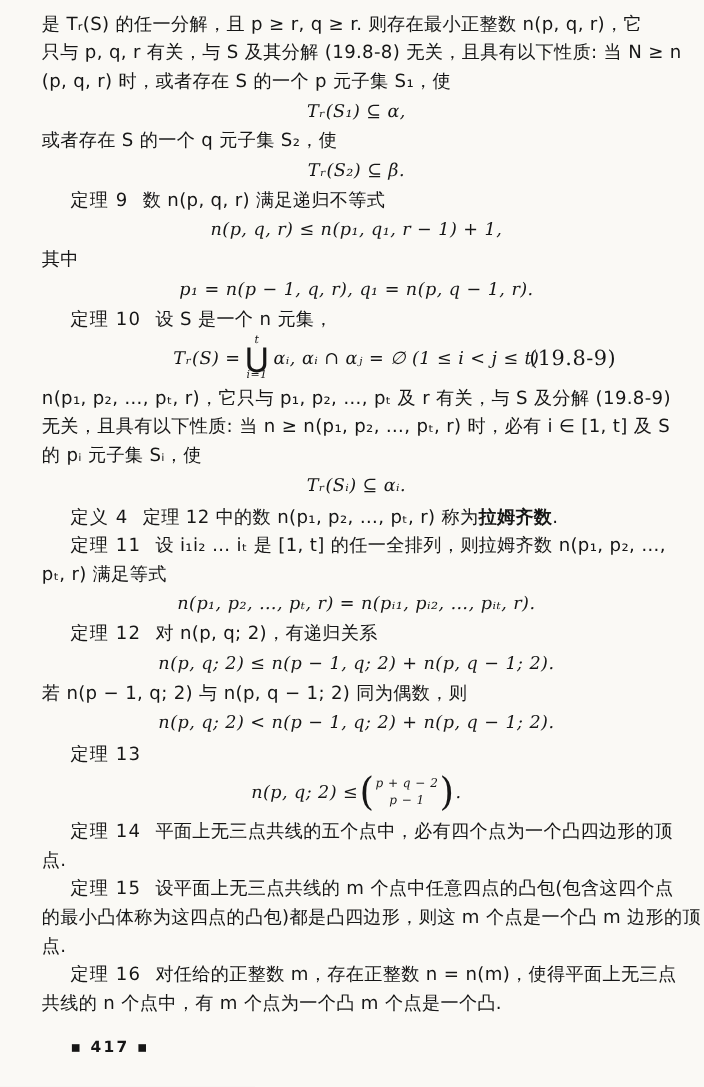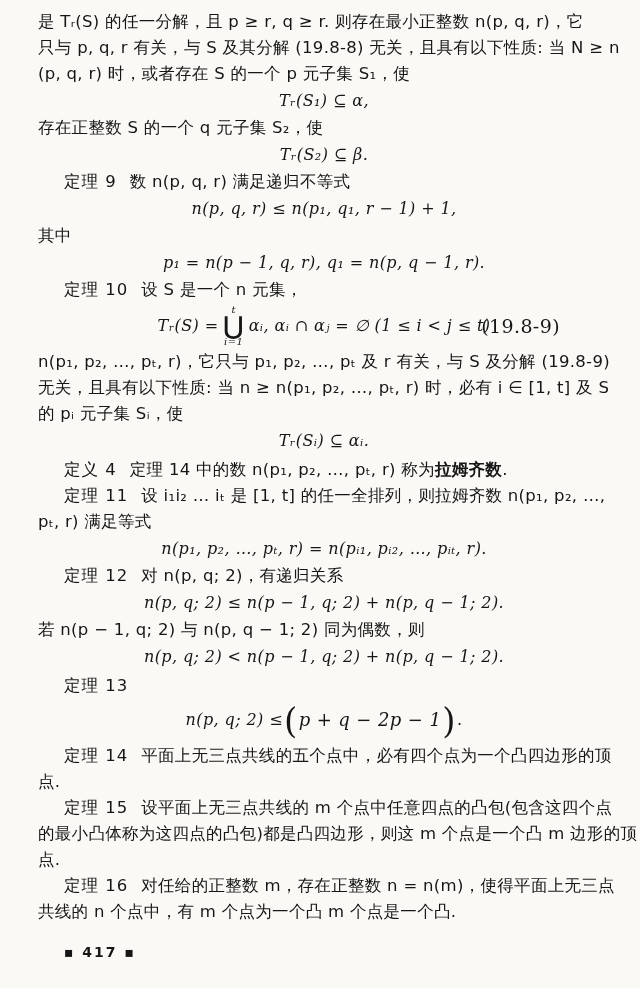--- a/index.html
+++ b/index.html
@@ -85,23 +85,23 @@
   .bigparen{
     font-size:34px;
     font-style:normal;
     font-weight:400;
     line-height:34px;
     transform:scaleY(1.05);
     margin:0 1px;
   }
   .binom-stack{
     display:inline-flex;
-    flex-direction:row;
+    flex-direction:column;
     align-items:center;
-    font-size:18px;
+    font-size:11px;
     line-height:16px;
   }
   .footer{
     position:absolute;
     left:64px;
     top:944px;
     font-size:14px;
     font-weight:700;
     letter-spacing:2px;
   }
@@ -109,21 +109,21 @@
 </style>
 </head>
 <body>
 
 <div class="page">
 
   <div class="line">是 Tᵣ(S) 的任一分解，且 p ≥ r, q ≥ r.  则存在最小正整数 n(p, q, r)，它</div>
   <div class="line">只与 p, q, r 有关，与 S 及其分解 (19.8-8) 无关，且具有以下性质:  当 N ≥ n</div>
   <div class="line">(p, q, r) 时，或者存在 S 的一个 p 元子集 S₁，使</div>
   <div class="formula-row">Tᵣ(S₁) ⊆ α,</div>
-  <div class="line">存在正整数 S 的一个 q 元子集 S₂，使</div>
+  <div class="line">或者存在 S 的一个 q 元子集 S₂，使</div>
   <div class="formula-row">Tᵣ(S₂) ⊆ β.</div>
 
   <div class="line indent"><span class="thm-label">定理 9</span><span>数 n(p, q, r) 满足递归不等式</span></div>
   <div class="formula-row">n(p, q, r) ≤ n(p₁, q₁, r − 1) + 1,</div>
   <div class="line">其中</div>
   <div class="formula-row">p₁ = n(p − 1, q, r),  q₁ = n(p, q − 1, r).</div>
 
   <div class="line indent"><span class="thm-label">定理 10</span><span>设 S 是一个 n 元集，</span></div>
   <div class="formula-row union-row">
     <span>Tᵣ(S) = </span>
@@ -133,21 +133,21 @@
       <span class="u-limit">i=1</span>
     </span>
     <span> αᵢ, αᵢ ∩ αⱼ = ∅  (1 ≤ i &lt; j ≤ t)</span>
     <span class="eqno">(19.8-9)</span>
   </div>
   <div class="line">n(p₁, p₂, …, pₜ, r)，它只与 p₁, p₂, …, pₜ 及 r 有关，与 S 及分解 (19.8-9)</div>
   <div class="line">无关，且具有以下性质: 当 n ≥ n(p₁, p₂, …, pₜ, r) 时，必有 i ∈ [1, t] 及 S</div>
   <div class="line">的 pᵢ 元子集 Sᵢ，使</div>
   <div class="formula-row">Tᵣ(Sᵢ) ⊆ αᵢ.</div>
 
-  <div class="line indent mt2"><span class="thm-label">定义 4</span><span>定理 14 中的数 n(p₁, p₂, …, pₜ, r) 称为</span><span class="bold">拉姆齐数</span><span>.</span></div>
+  <div class="line indent mt2"><span class="thm-label">定义 4</span><span>定理 12 中的数 n(p₁, p₂, …, pₜ, r) 称为</span><span class="bold">拉姆齐数</span><span>.</span></div>
 
   <div class="line indent"><span class="thm-label">定理 11</span><span>设 i₁i₂ … iₜ 是 [1, t] 的任一全排列，则拉姆齐数 n(p₁, p₂, …,</span></div>
   <div class="line">pₜ, r) 满足等式</div>
   <div class="formula-row">n(p₁, p₂, …, pₜ, r) = n(pᵢ₁, pᵢ₂, …, pᵢₜ, r).</div>
 
   <div class="line indent"><span class="thm-label">定理 12</span><span>对 n(p, q; 2)，有递归关系</span></div>
   <div class="formula-row">n(p, q; 2) ≤ n(p − 1, q; 2) + n(p, q − 1; 2).</div>
   <div class="line">若 n(p − 1, q; 2) 与 n(p, q − 1; 2) 同为偶数，则</div>
   <div class="formula-row">n(p, q; 2) &lt; n(p − 1, q; 2) + n(p, q − 1; 2).</div>
 

